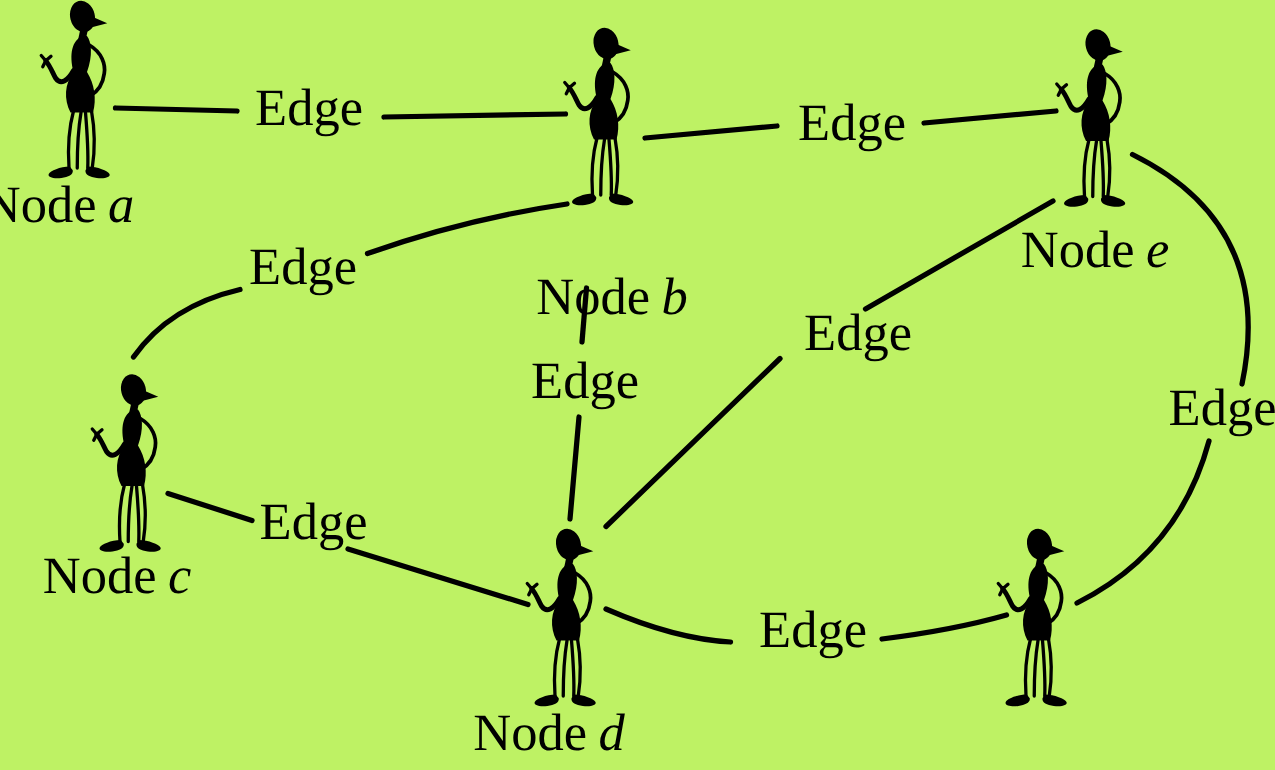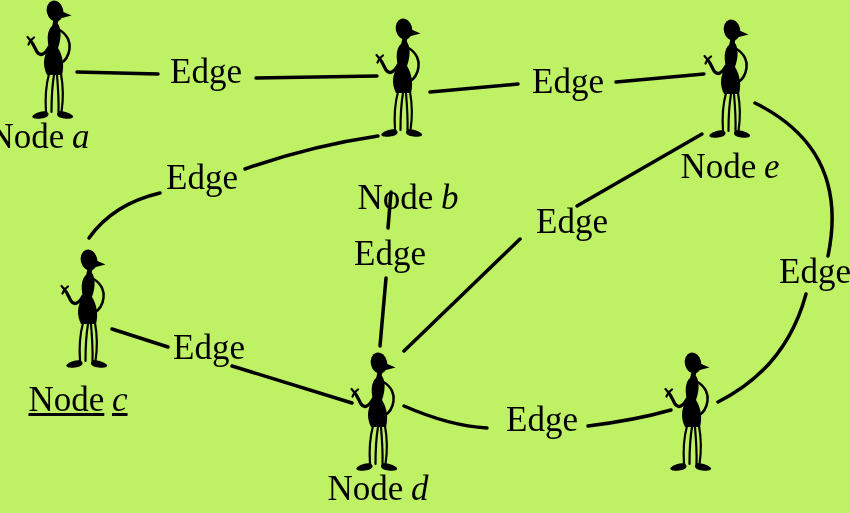--- a/index.html
+++ b/index.html
@@ -59,22 +59,22 @@
   .el-be { left: 568px; top: 64px; }
   .el-bc { left: 202px; top: 160px; }
   .el-bd { left: 390px; top: 236px; }
   .el-de { left: 572px; top: 204px; }
   .el-cd { left: 209px; top: 330px; }
   .el-df { left: 542px; top: 402px; }
   .el-ef { left: 815px; top: 254px; }
   
   .nl-a { left: 39px;  top: 119px; }
   .nl-b { left: 408px; top: 140px; margin-top: 40px; }
-  .nl-c { left: 78px;  top: 382px; text-decoration: underline; }
-  .nl-d { left: 378px; top: 471px; }
+  .nl-c { left: 78px;  top: 366px; }
+  .nl-d { left: 366px; top: 471px; }
   .nl-e { left: 730px; top: 149px; }
   .nl-f { left: 695px; top: 471px; }
 </style>
 </head>
 <body>
 
 <div id="figure">
 
   <svg id="graph-svg" width="850" height="513" viewBox="0 0 850 513">
     <defs>

